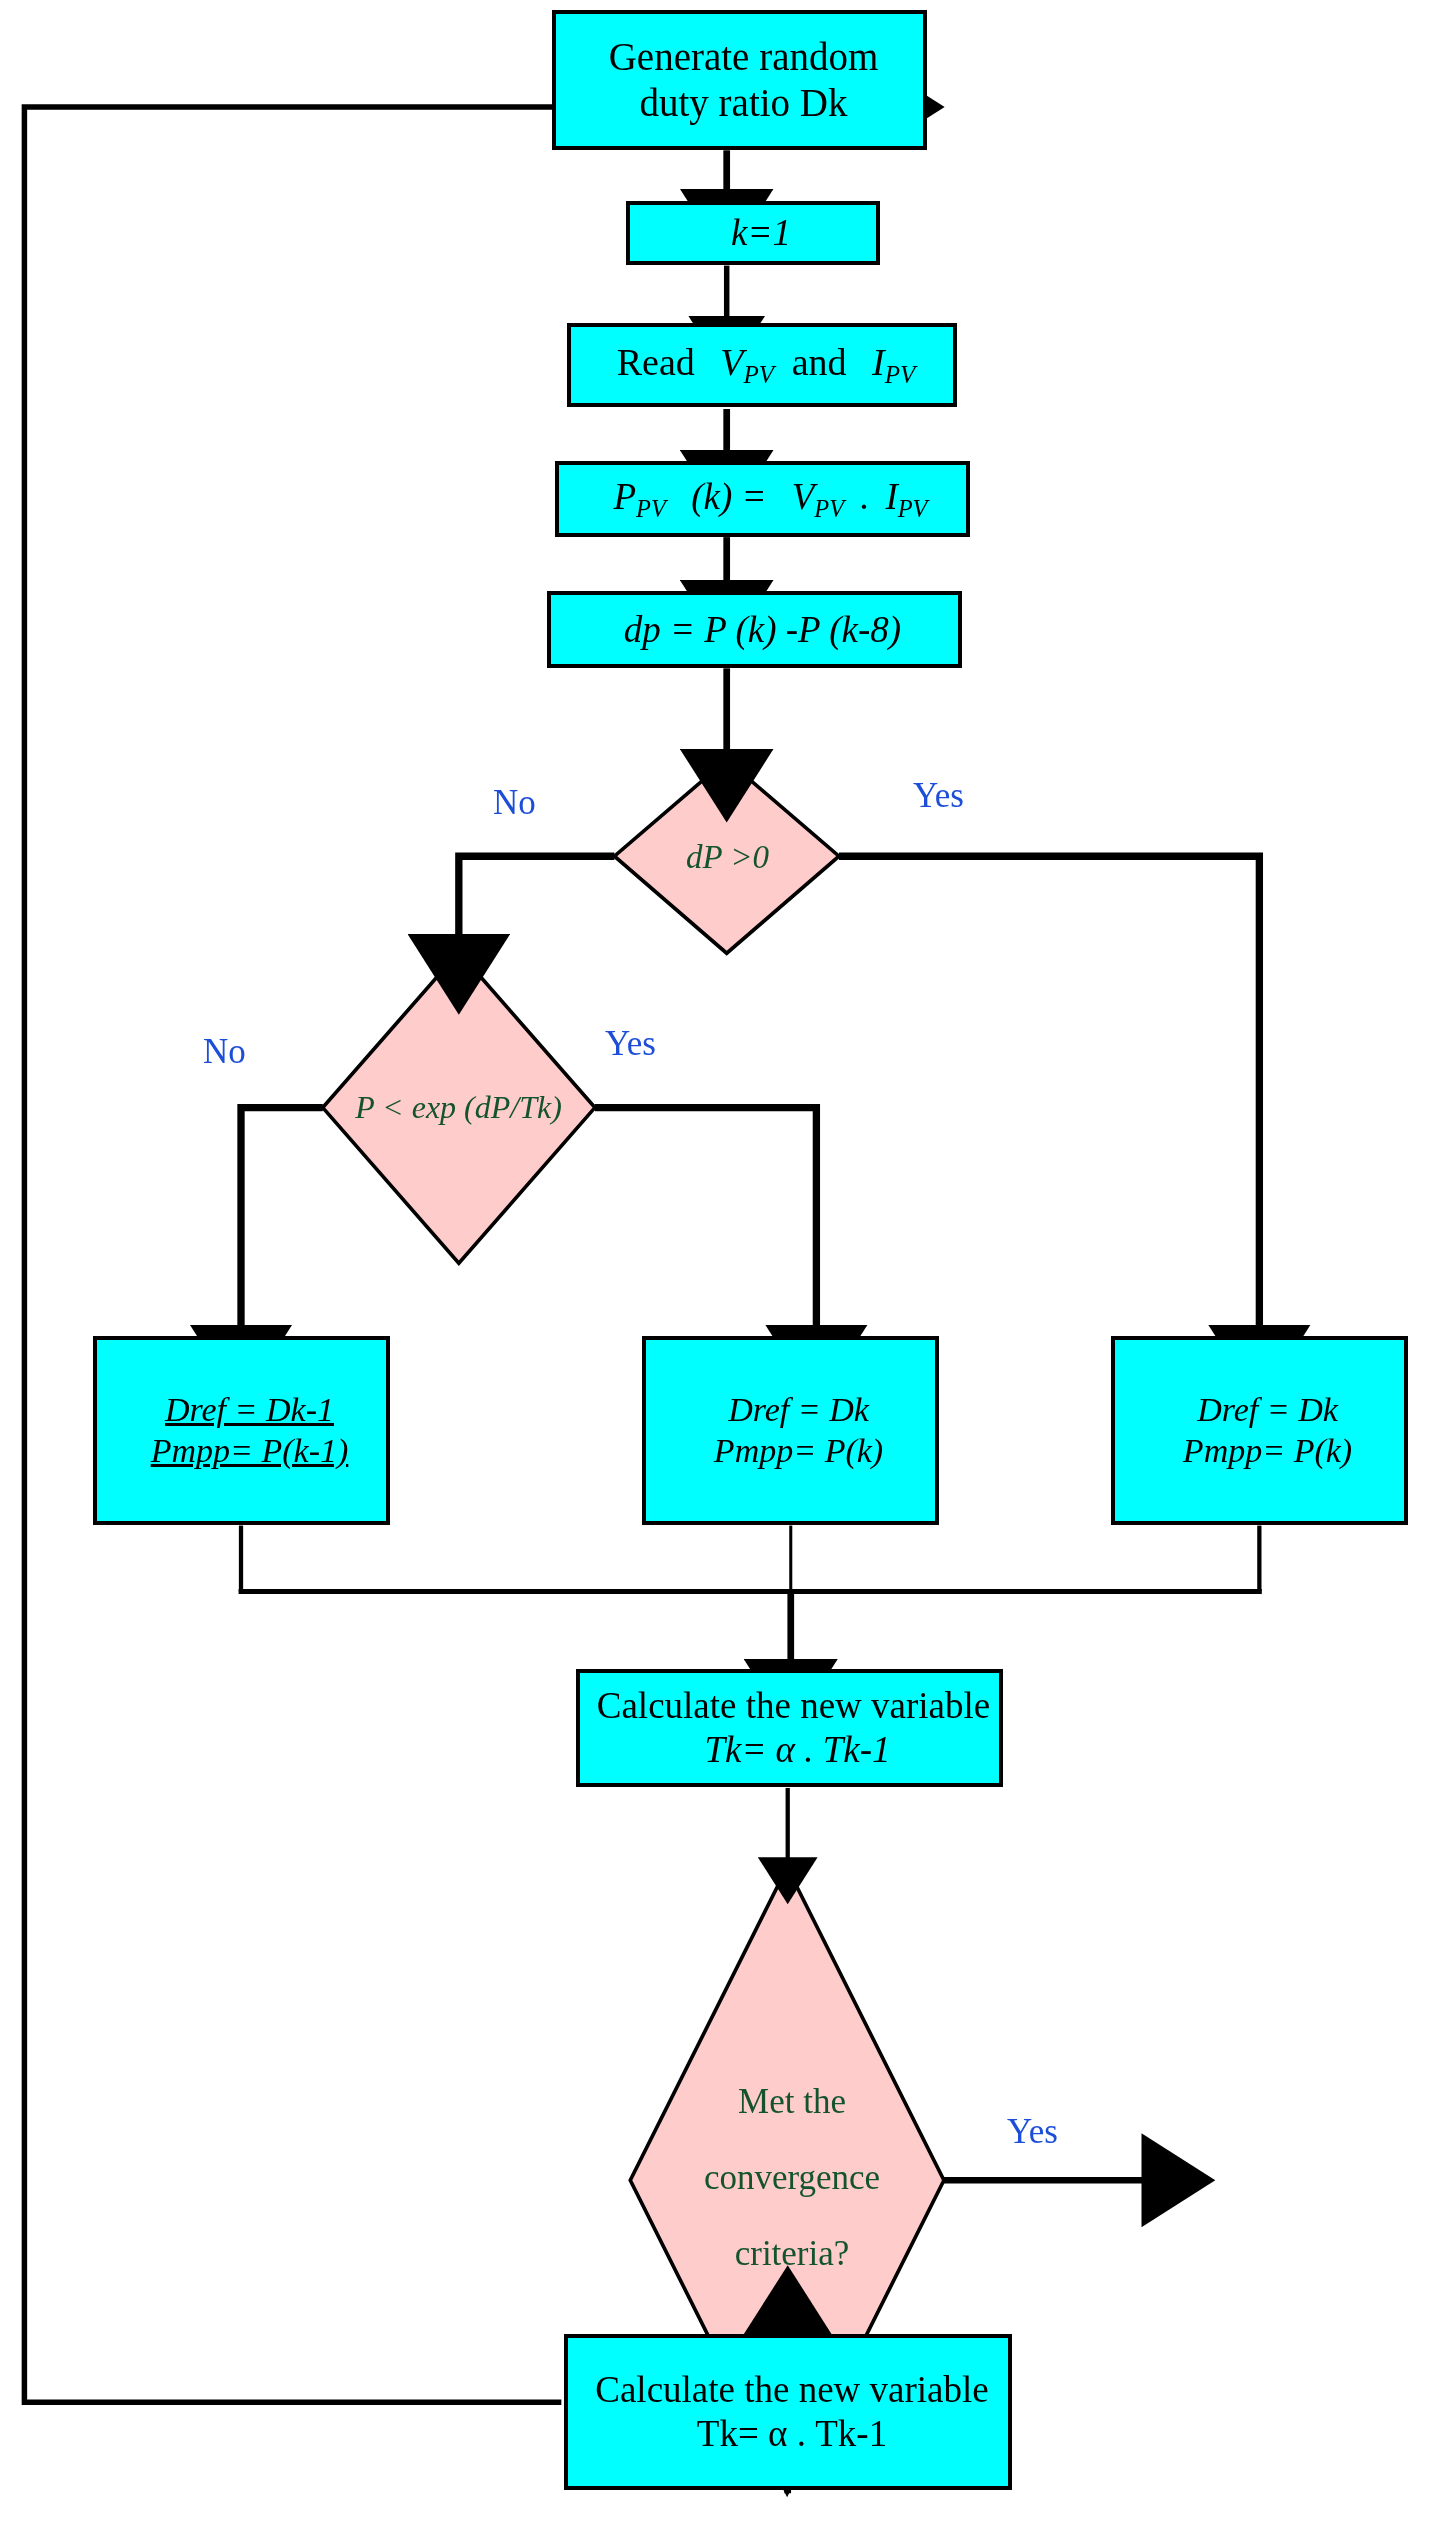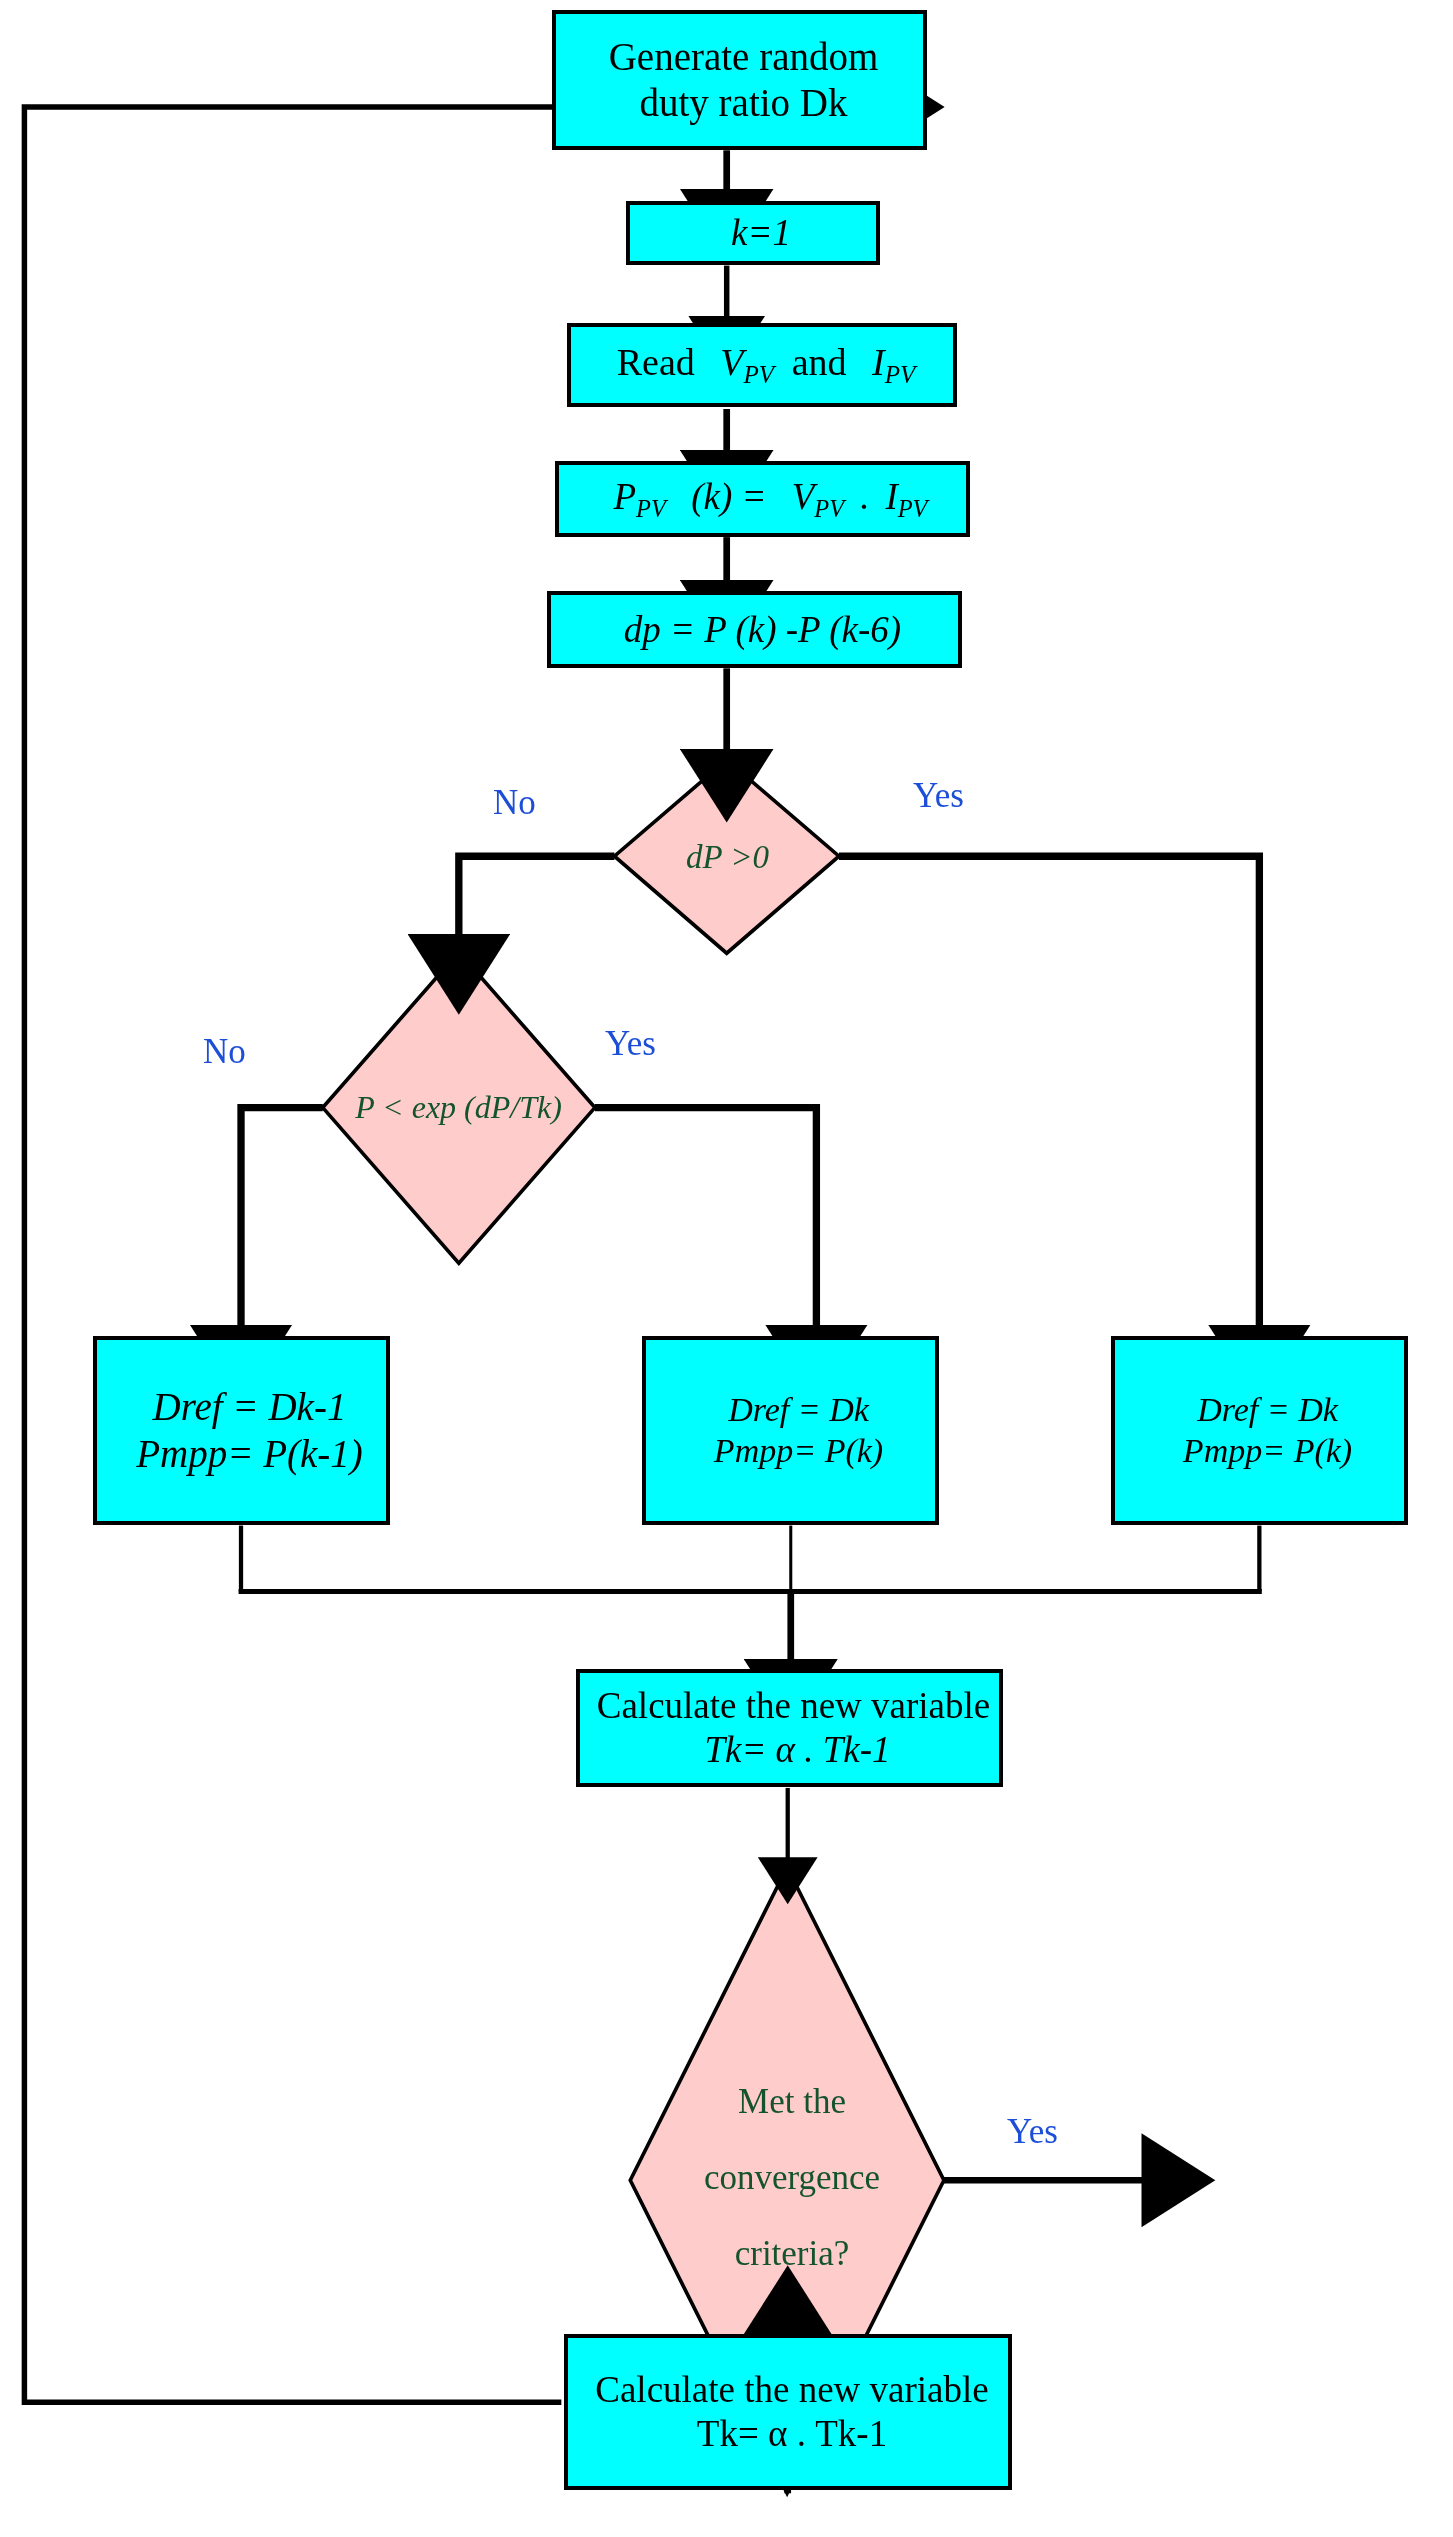--- a/index.html
+++ b/index.html
@@ -133,24 +133,24 @@
     </span>
   </div>
 
   <div class="node proc" style="left:555px; top:461px; width:415px; height:76px; font-size:37px;">
     <span class="line">
       <span class="it">P</span><span class="sub">PV</span><span class="it"> (k) =  </span><span class="it">V</span><span class="sub">PV</span><span class="it">.</span><span class="it">I</span><span class="sub">PV</span>
     </span>
   </div>
 
   <div class="node proc" style="left:547px; top:591px; width:415px; height:77px; font-size:37px;">
-    <span class="line it">dp =  P (k)  -P (k-6)</span>
+    <span class="line it">dp =  P (k)  -P (k-8)</span>
   </div>
 
-  <div class="node proc" style="left:93px; top:1336px; width:297px; height:189px; font-size:39px;">
+  <div class="node proc" style="left:93px; top:1336px; width:297px; height:189px; font-size:34px;text-decoration:underline;">
     <span class="line it">Dref = Dk-1</span>
     <span class="line it">Pmpp= P(k-1)</span>
   </div>
 
   <div class="node proc" style="left:642px; top:1336px; width:297px; height:189px; font-size:34px;">
     <span class="line it">Dref = Dk</span>
     <span class="line it">Pmpp= P(k)</span>
   </div>
 
   <div class="node proc" style="left:1111px; top:1336px; width:297px; height:189px; font-size:34px;">

